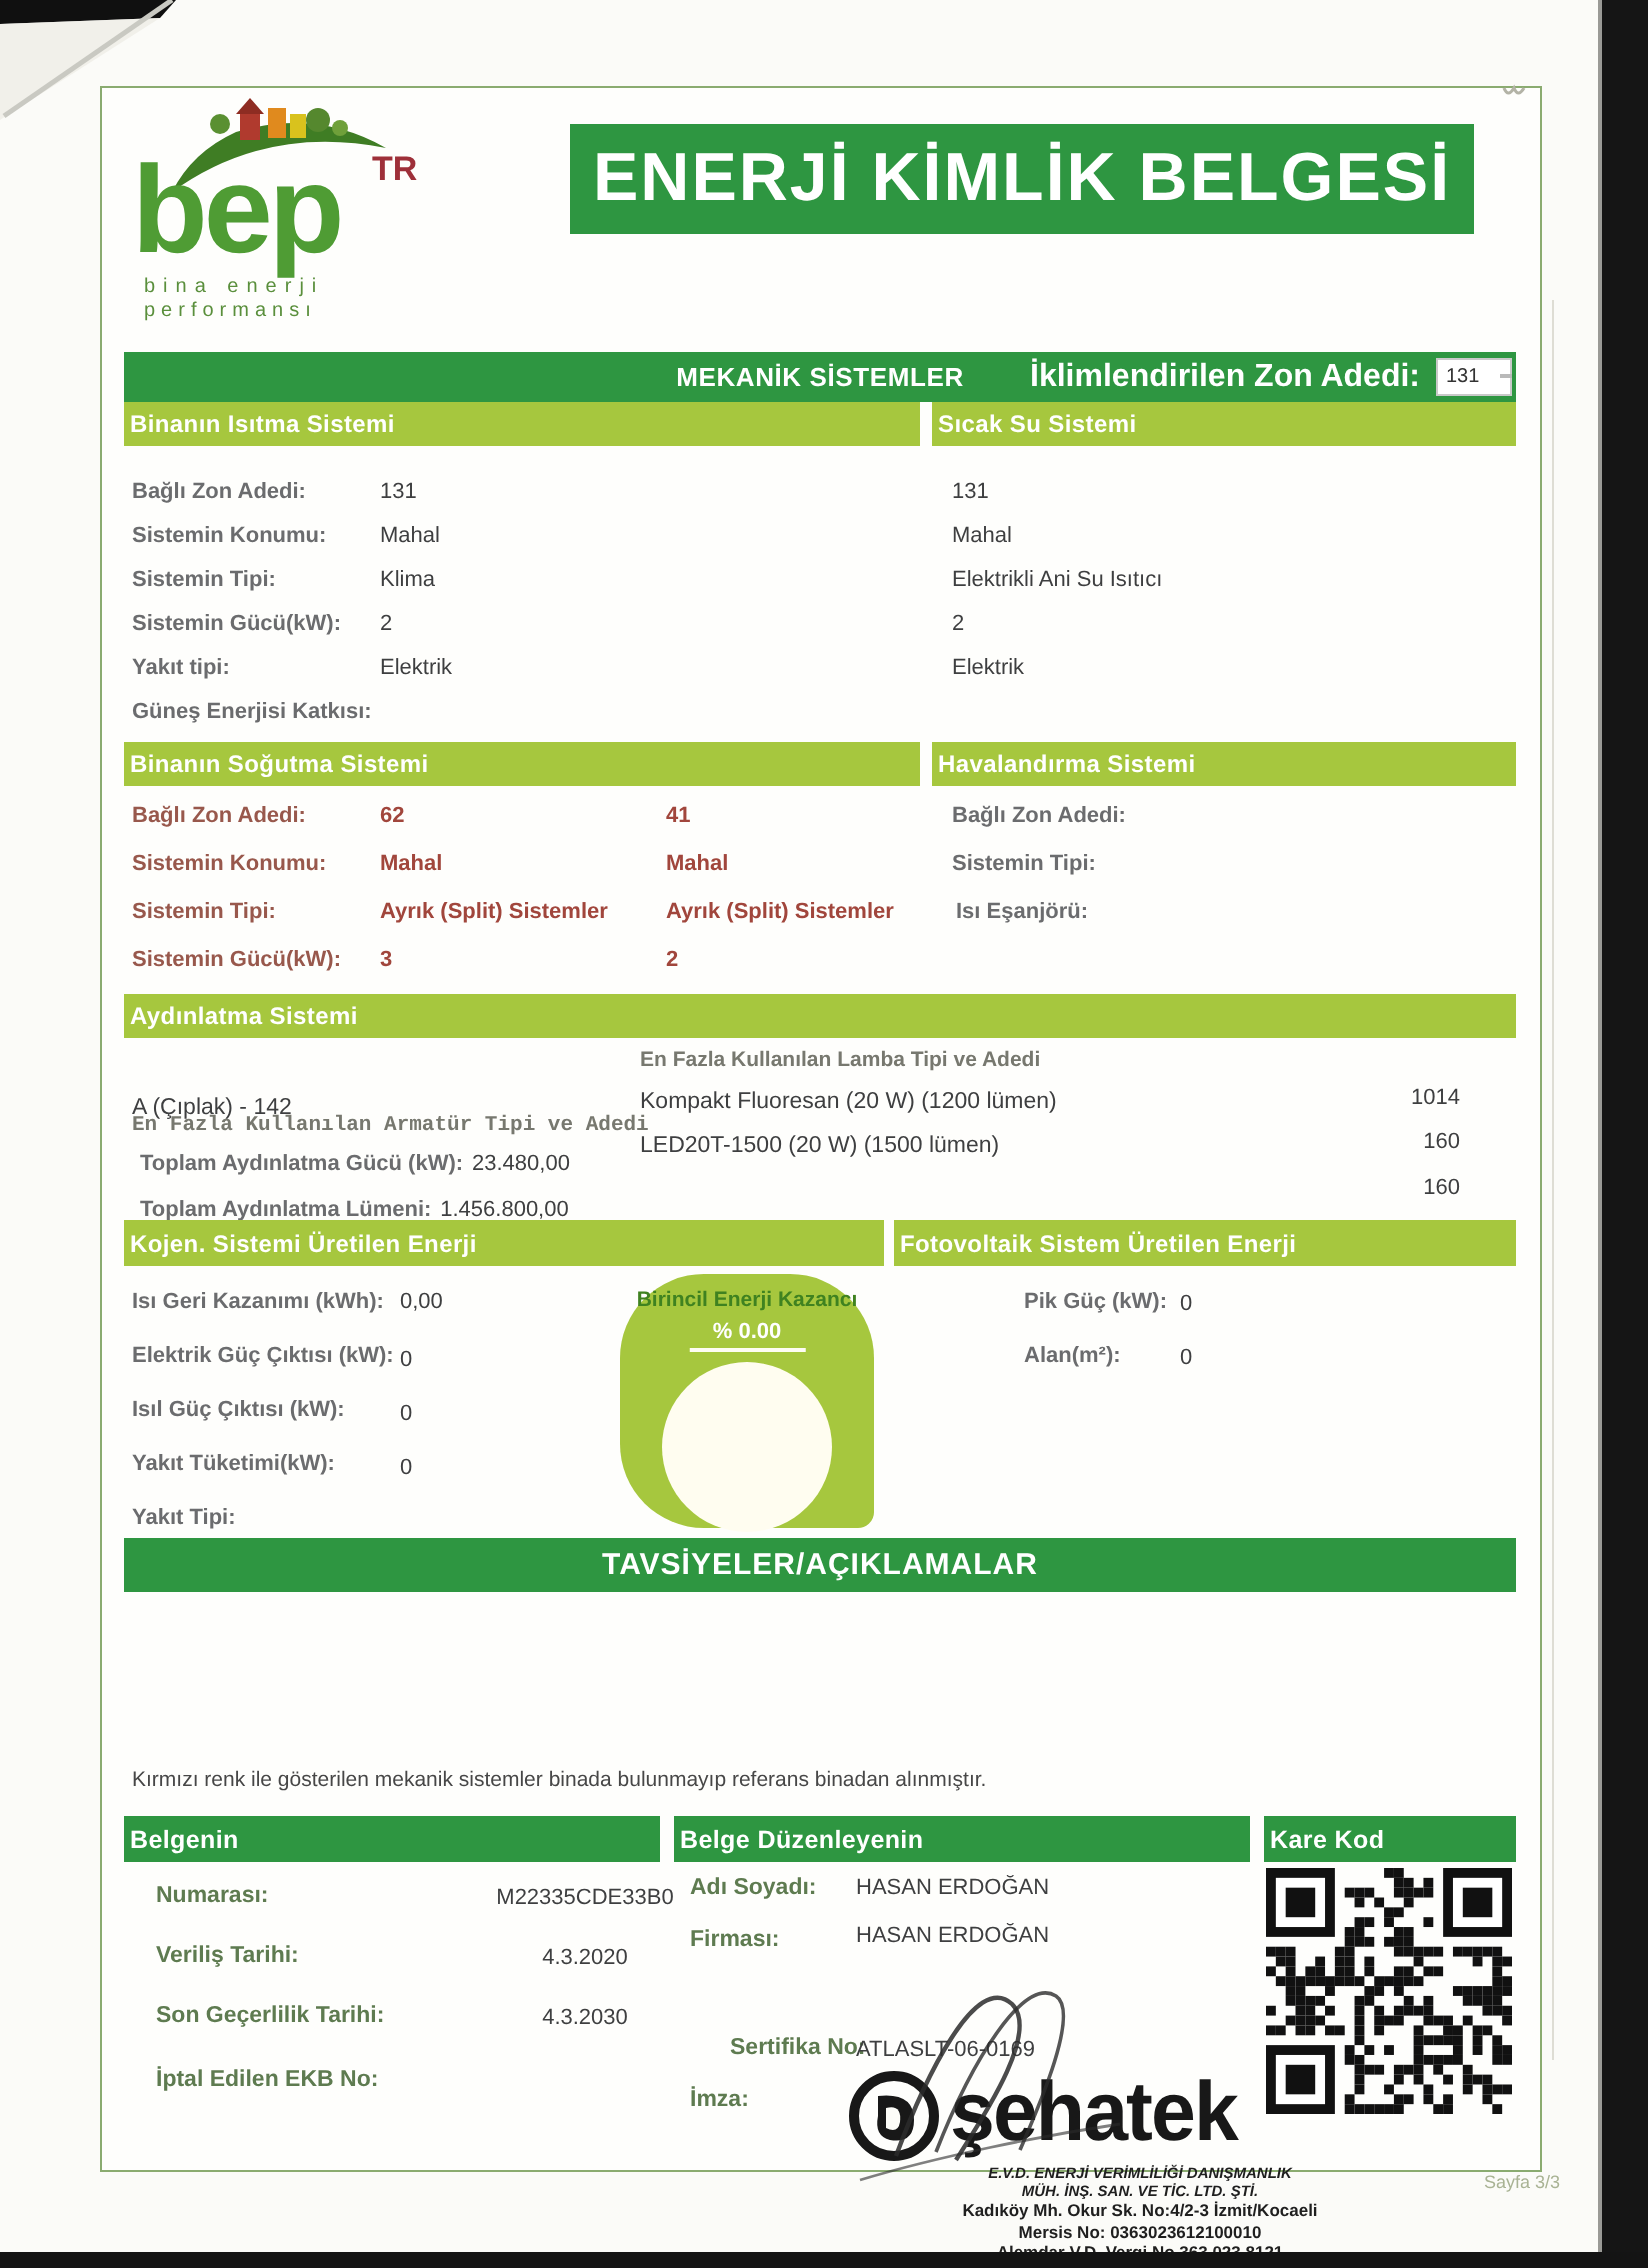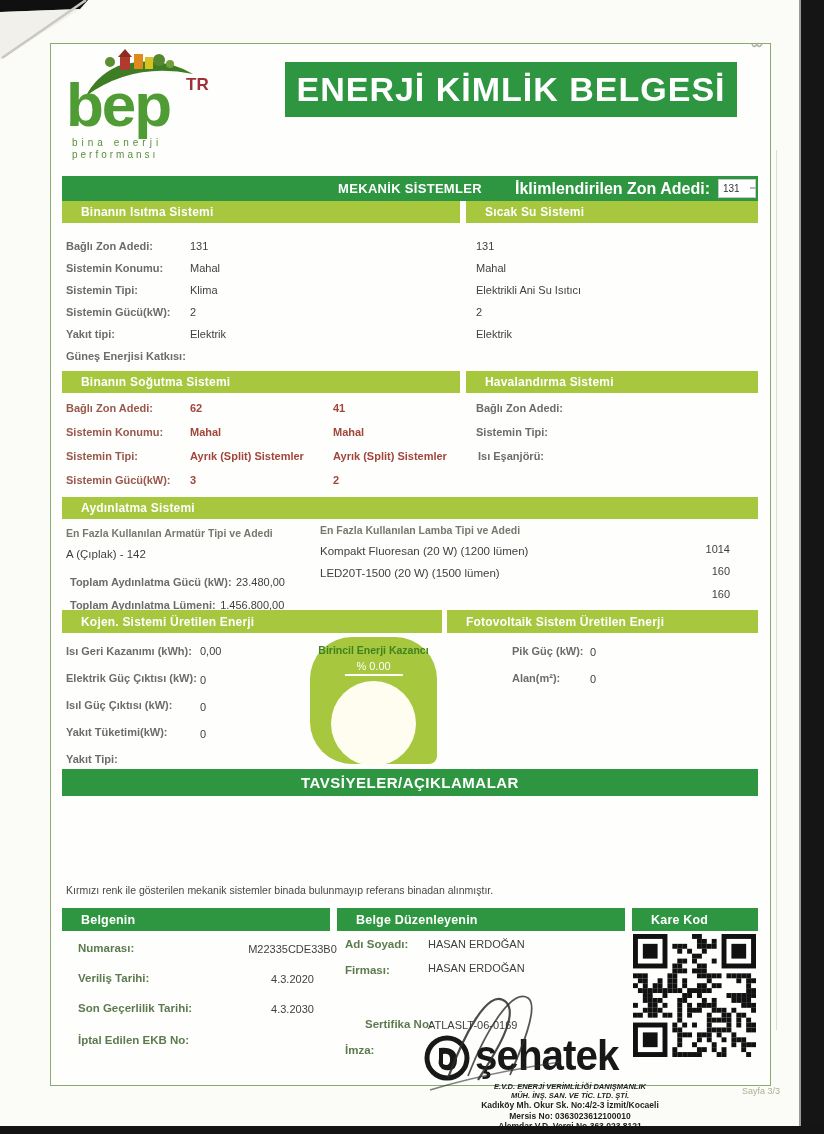--- a/index.html
+++ b/index.html
@@ -10,21 +10,21 @@
     -webkit-font-smoothing:antialiased;
   }
   .abs{position:absolute;}
   .frame{
     left:50px;top:43px;width:719px;height:1041px;
     border:1px solid #8aab70;background:#fefefc;
   }
   
   .bar-dark{background:#2e9641;color:#fff;font-weight:bold;}
   .bar-lime{background:#a6c73e;color:#fff;font-weight:bold;}
-  .bar-label{padding-left:19px;display:flex;align-items:center;height:100%;font-size:12px;letter-spacing:.2px;}
+  .bar-label{padding-left:3px;display:flex;align-items:center;height:100%;font-size:12px;letter-spacing:.2px;}
   
   .lbl{font-weight:bold;color:#6b6c6e;font-size:11px;white-space:nowrap;}
   .val{color:#3e3f40;font-size:11px;white-space:nowrap;}
   .rlbl{font-weight:bold;color:#98584c;font-size:11px;white-space:nowrap;}
   .rval{color:#a1463c;font-size:11px;white-space:nowrap;font-weight:bold;}
   .glbl{font-weight:bold;color:#5e7b50;font-size:11.5px;white-space:nowrap;}
   .hdr-sm{font-weight:bold;color:#77786f;font-size:10.5px;white-space:nowrap;}
   .title-bar{
     left:285px;top:62px;width:452px;height:55px;display:flex;align-items:center;justify-content:center;
   }
@@ -35,21 +35,21 @@
   .zone-box{
     position:absolute;left:656px;top:3px;width:38px;height:19px;background:#fff;border:1px solid #c9c9c9;
     color:#333;font-size:10px;font-weight:normal;display:flex;align-items:center;padding-left:4px;box-sizing:border-box;
   }
   .zone-tick{position:absolute;left:688px;top:11px;width:6px;height:2px;background:#b9b9b9;}
   .badge{
     left:310px;top:637px;width:127px;height:127px;background:#a6c73e;
     border-radius:42px 42px 8px 42px;
   }
   .badge-title{position:absolute;left:0;right:0;top:7px;text-align:center;font-size:10.5px;font-weight:bold;color:#3f8220;}
-  .badge-pct{position:absolute;left:50%;transform:translateX(-50%);top:23px;color:#fff;font-size:11px;font-weight:normal;border-bottom:2px solid #fdfdf4;padding:0 12px 2px;}
+  .badge-pct{position:absolute;left:50%;transform:translateX(-50%);top:23px;color:#fff;font-size:11px;font-weight:bold;border-bottom:2px solid #fdfdf4;padding:0 12px 2px;}
   .badge-circle{position:absolute;left:21px;top:44px;width:85px;height:85px;border-radius:50%;background:#fffdf0;}
   .tavs-bar{left:62px;top:769px;width:696px;height:27px;display:flex;align-items:center;justify-content:center;font-size:15px;letter-spacing:.5px;}
   .note{left:66px;top:884px;width:620px;font-size:10.5px;color:#474747;}
   .stamp{left:415px;top:1026px;width:310px;z-index:3;}
   .stamp-brand{position:absolute;left:60px;top:6px;font-size:42px;font-weight:bold;color:#181818;letter-spacing:-1px;transform:scaleX(.96);transform-origin:left;}
   .stamp-lines{position:absolute;left:5px;top:56px;width:300px;text-align:center;color:#1f1f1f;}
   .stamp-lines .s1{font-size:7.5px;font-weight:bold;line-height:9px;font-style:italic;}
   .stamp-lines .s2{font-size:8.5px;font-weight:bold;line-height:10.5px;}
   .sayfa{left:742px;top:1086px;font-size:9px;color:#a9b394;}
   .vfold{left:776px;top:150px;width:1px;height:880px;background:#deddd4;}
@@ -140,21 +140,21 @@
 <span class="abs rval" style="left:333px;top:450px;">Ayrık (Split) Sistemler</span>
 <span class="abs lbl" style="left:478px;top:450px;">Isı Eşanjörü:</span>
 
 <span class="abs rlbl" style="left:66px;top:474px;">Sistemin Gücü(kW):</span>
 <span class="abs rval" style="left:190px;top:474px;">3</span>
 <span class="abs rval" style="left:333px;top:474px;">2</span>
 
 <div class="abs bar-lime" style="left:62px;top:497px;width:696px;height:22px;text-align:center;">
   <div class="bar-label">Aydınlatma Sistemi</div>
 </div>
-<span class="abs hdr-sm" style="left:66px;top:527px;">En Fazla Kullanılan Armatür Tipi ve Adedi</span>
+<span class="abs hdr-sm" style="left:66px;top:557px;font-family:Liberation Mono, monospace;">En Fazla Kullanılan Armatür Tipi ve Adedi</span>
 <span class="abs val" style="left:66px;top:548px;font-size:11.5px;">A (Çıplak) - 142</span>
 <span class="abs" style="left:70px;top:572px;">
   <span class="lbl">Toplam Aydınlatma Gücü (kW):</span>
   <span class="val">23.480,00</span>
 </span>
 <span class="abs" style="left:70px;top:595px;">
   <span class="lbl">Toplam Aydınlatma Lümeni:</span>
   <span class="val">1.456.800,00</span>
 </span>
 <span class="abs hdr-sm" style="left:320px;top:524px;">En Fazla Kullanılan Lamba Tipi ve Adedi</span>

